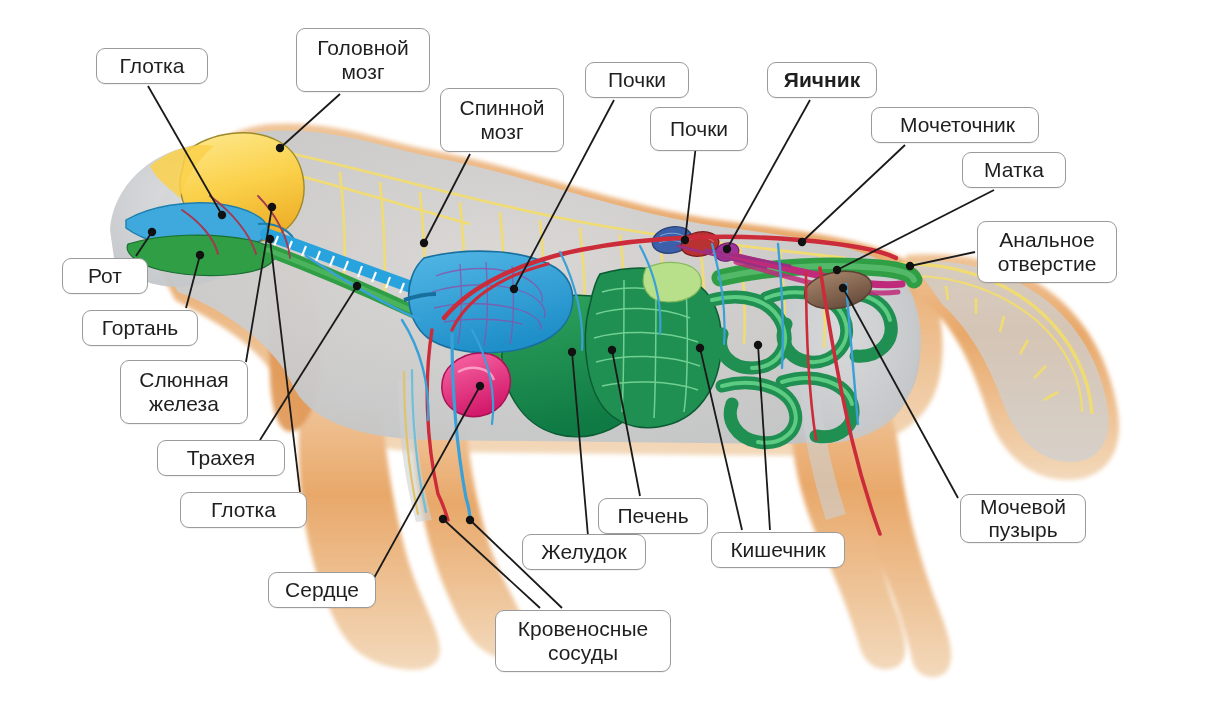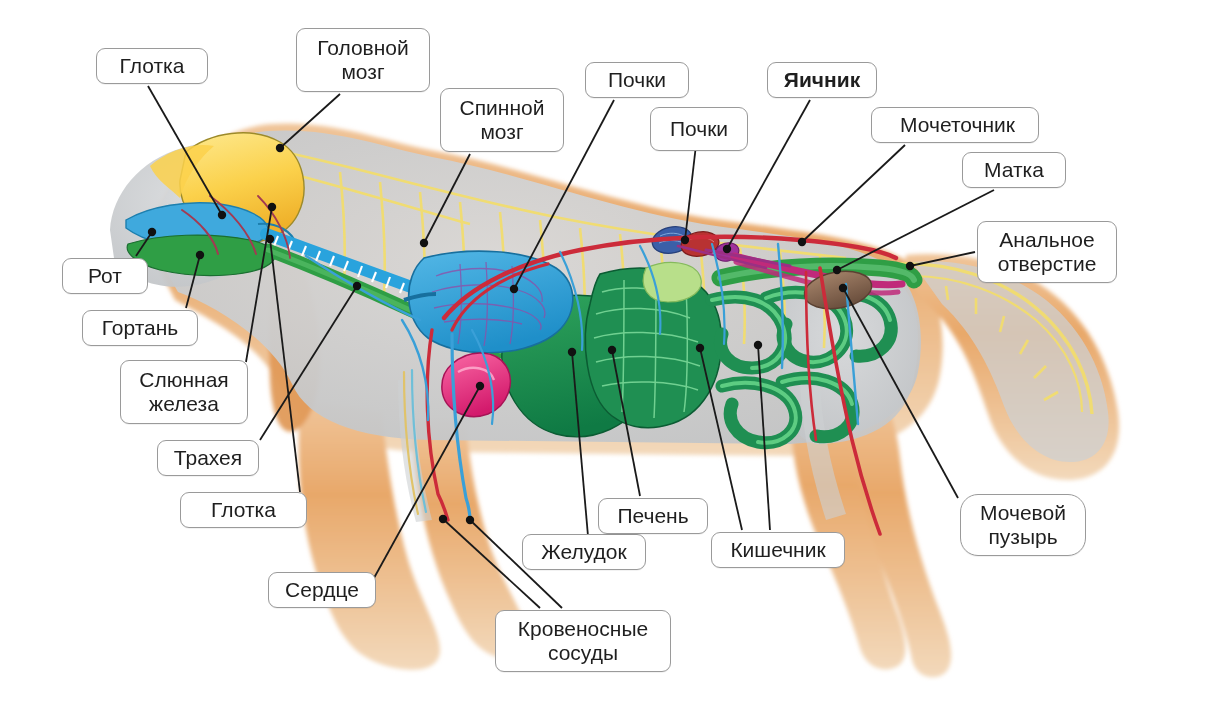--- a/index.html
+++ b/index.html
@@ -449,24 +449,24 @@
   <div class="label" style="left: 650px; top: 107px; width: 98px; height: 44px;">Почки</div>
   <div class="label" style="left: 767px; top: 62px; width: 110px; height: 36px; font-weight: bold;">Яичник</div>
   <div class="label" style="left: 871px; top: 107px; width: 168px; height: 36px; padding-left: 16px;">Мочеточник</div>
   <div class="label" style="left: 962px; top: 152px; width: 104px; height: 36px;">Матка</div>
   <div class="label two-line" style="left: 977px; top: 221px; width: 140px; height: 62px;">Анальное
 отверстие</div>
   <div class="label" style="left: 62px; top: 258px; width: 86px; height: 36px;">Рот</div>
   <div class="label" style="left: 82px; top: 310px; width: 116px; height: 36px;">Гортань</div>
   <div class="label two-line" style="left: 120px; top: 360px; width: 128px; height: 64px;">Слюнная
 железа</div>
-  <div class="label" style="left: 157px; top: 440px; width: 102px; height: 36px;">Трахея</div>
+  <div class="label" style="left: 157px; top: 440px; width: 128px; height: 36px;">Трахея</div>
   <div class="label" style="left: 180px; top: 492px; width: 127px; height: 36px;">Глотка</div>
   <div class="label" style="left: 268px; top: 572px; width: 108px; height: 36px;">Сердце</div>
   <div class="label two-line" style="left: 495px; top: 610px; width: 176px; height: 62px;">Кровеносные
 сосуды</div>
   <div class="label" style="left: 522px; top: 534px; width: 124px; height: 36px;">Желудок</div>
   <div class="label" style="left: 598px; top: 498px; width: 110px; height: 36px; text-align: right;">Печень</div>
   <div class="label" style="left: 711px; top: 532px; width: 134px; height: 36px;">Кишечник</div>
-  <div class="label two-line" style="left: 960px; top: 494px; width: 126px; height: 62px; border-radius: 18px;">Мочевой
+  <div class="label two-line" style="left: 960px; top: 494px; width: 126px; height: 49px;">Мочевой
 пузырь</div>
 
 </div>
 
 </body></html>

